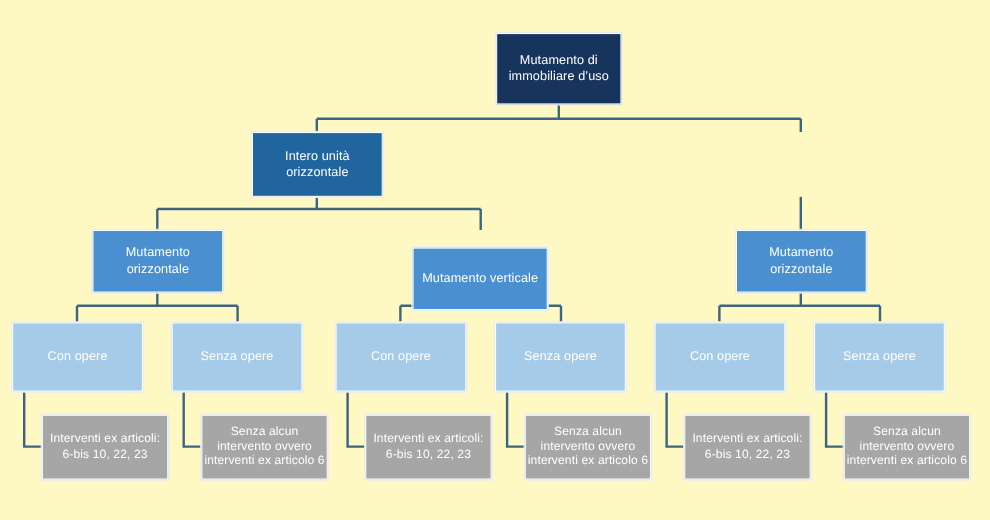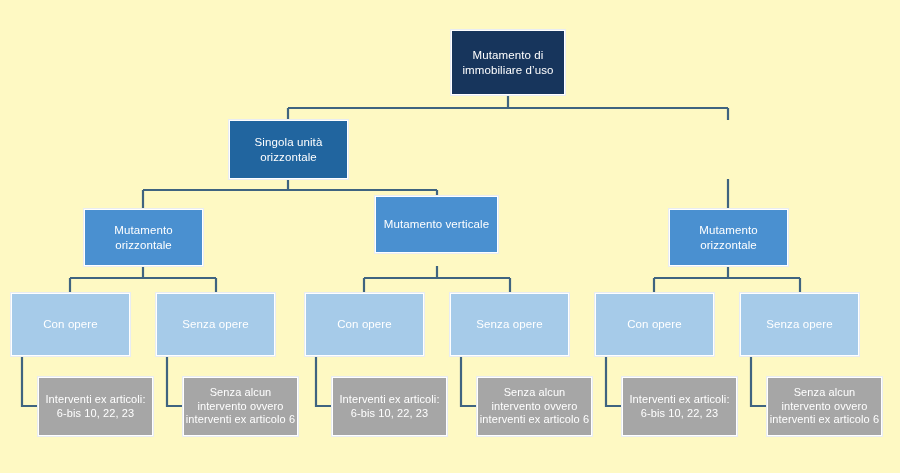--- a/index.html
+++ b/index.html
@@ -116,29 +116,29 @@
       <path d="M 606,356 L 606,406 L 622,406"></path>
       <path d="M 751,356 L 751,406 L 767,406"></path>
     </g>
   </svg>
 
   <div class="node lvl-root" style="left:451px; top:30px; width:114px; height:65px;">
     <span><span>Mutamento di</span><br><span>immobiliare d’uso</span></span>
   </div>
 
   <div class="node lvl-2" style="left:229px; top:120px; width:119px; height:59px;">
-    <span><span>Singola unità</span><br><span>orizzontale</span></span>
+    <span><span>Intero unità</span><br><span>orizzontale</span></span>
   </div>
 
 
   <div class="node lvl-3" style="left:84px; top:209px; width:119px; height:57px;">
     <span><span>Mutamento</span><br><span>orizzontale</span></span>
   </div>
 
-  <div class="node lvl-3" style="left:375px; top:196px; width:123px; height:57px;">
+  <div class="node lvl-3" style="left:375px; top:225px; width:123px; height:57px;">
     <span><span>Mutamento verticale</span></span>
   </div>
 
   <div class="node lvl-3" style="left:669px; top:209px; width:119px; height:57px;">
     <span><span>Mutamento</span><br><span>orizzontale</span></span>
   </div>
 
   <div class="node lvl-4" style="left:11px; top:293px; width:119px; height:63px;">
     <span>Con opere</span>
   </div>

